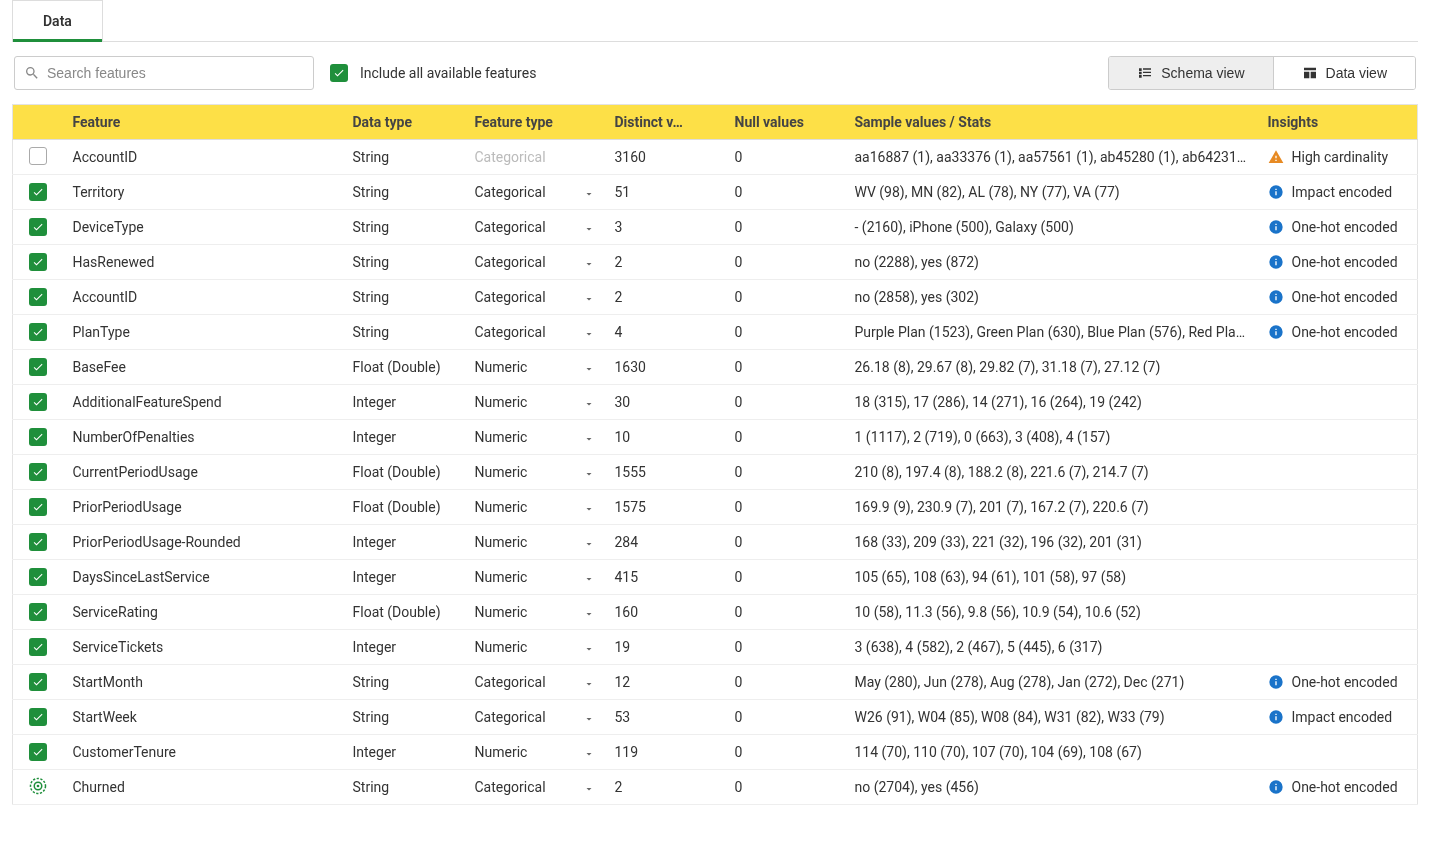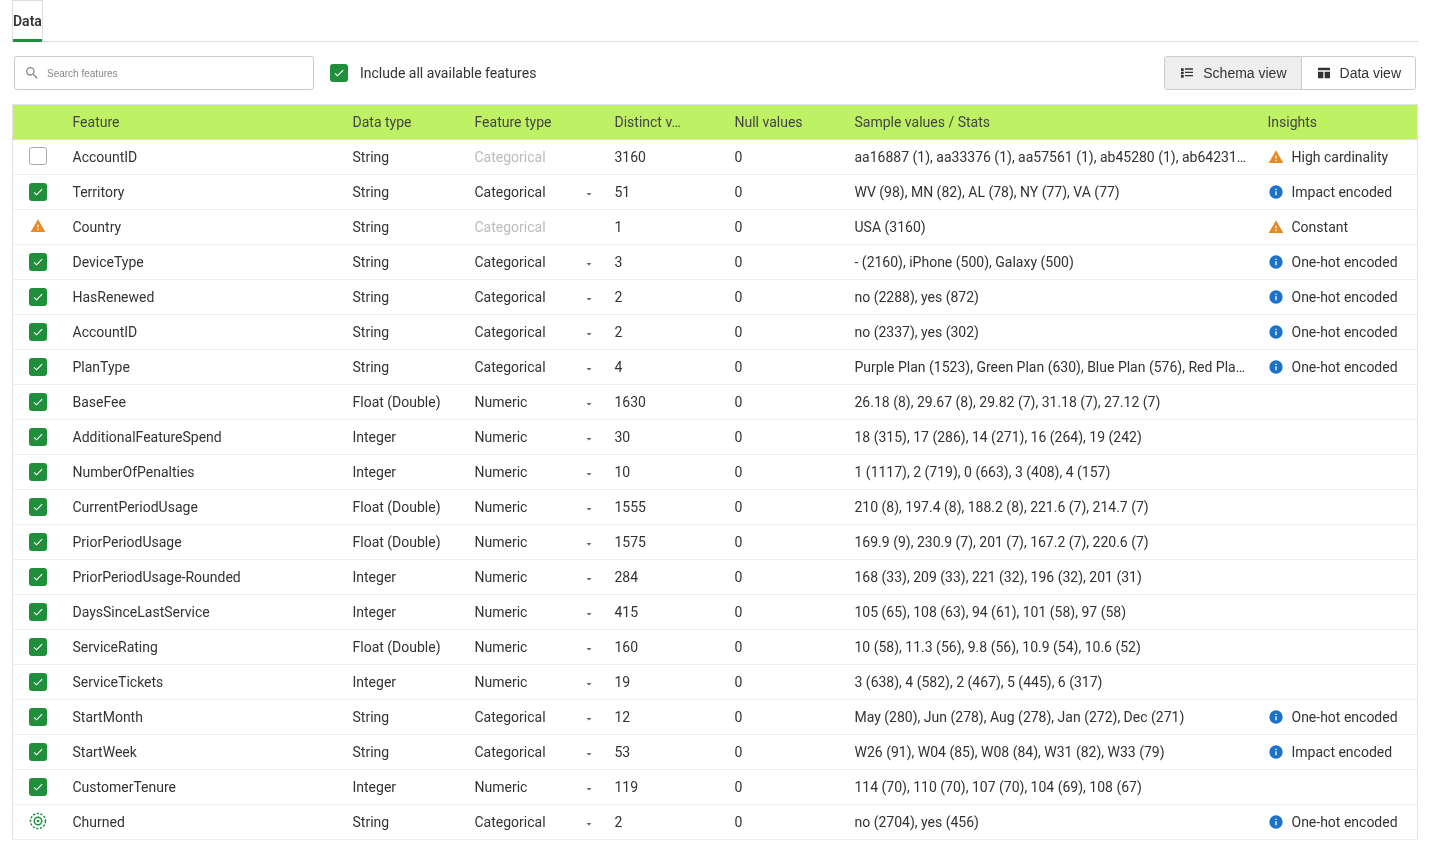--- a/index.html
+++ b/index.html
@@ -9,21 +9,21 @@
     font-size: 14px;
     color: #333;
     background: #fff;
     width: 1430px;
   }
   .page { padding: 0 12px 16px 12px; }
 
   
   .tabs { border-bottom: 1px solid #ddd; display: flex; }
   .tab {
-    padding: 12px 0;
+    padding: 12px 30px;
     border: 1px solid #ddd;
     border-bottom: none;
     background: #fff;
     color: #333;
     cursor: pointer;
     position: relative;
   }
   .tab.active {
     font-weight: 600;
   }
@@ -52,21 +52,21 @@
     transform: translateY(-50%);
     width: 16px; height: 16px;
     fill: #888;
   }
   .search-input {
     width: 100%;
     height: 34px;
     padding: 6px 10px 6px 32px;
     border: 1px solid #ccc;
     border-radius: 3px;
-    font-size: 10px;
+    font-size: 14px;
     color: #333;
   }
   .search-input::placeholder { color: #888; }
 
   .include-wrap { display: flex; align-items: center; gap: 12px; }
   .cb {
     width: 18px; height: 18px;
     border-radius: 3px;
     display: inline-flex;
     align-items: center;
@@ -82,21 +82,21 @@
   .view-toggle {
     display: flex;
     border: 1px solid #ccc;
     border-radius: 3px;
     overflow: hidden;
   }
   .view-btn {
     display: flex;
     align-items: center;
     gap: 8px;
-    padding: 8px 14px;
+    padding: 8px 28px;
     background: #fff;
     cursor: pointer;
     border: none;
     font-size: 14px;
     color: #333;
   }
   .view-btn + .view-btn { border-left: 1px solid #ccc; }
   .view-btn.active { background: #eee; }
   .view-btn svg { width: 16px; height: 16px; fill: #333; }
 
@@ -111,23 +111,23 @@
     text-align: left;
     padding: 9px 10px;
     border-bottom: 1px solid #eee;
     font-size: 14px;
     vertical-align: middle;
     overflow: hidden;
     text-overflow: ellipsis;
     white-space: nowrap;
   }
   th {
-    font-weight: 400;
+    font-weight: 700;
     color: #444;
-    background: #bef264;
+    background: #fde047;
     border-bottom: 1px solid #ddd;
   }
 
   col.c-check { width: 50px; }
   col.c-feature { width: 280px; }
   col.c-datatype { width: 122px; }
   col.c-ftype { width: 140px; }
   col.c-distinct { width: 120px; }
   col.c-null { width: 120px; }
   col.c-sample { width: auto; }
@@ -267,43 +267,20 @@
     <td>
             <div class="insight-cell">
               <svg class="icon-sm icon-info" viewBox="0 0 24 24">
                 <use href="#svg-info"></use>
               </svg>
               <span>Impact encoded</span>
             </div>
           </td>
   </tr>
         <tr>
-    <td class="check-cell"><svg class="icon-sm icon-warn" viewBox="0 0 24 24">
-              <use href="#svg-warn"></use>
-            </svg></td>
-    <td>Country</td>
-    <td>String</td>
-    <td>
-            <div class="ftype-cell">
-              <span class="ftype-label disabled">Categorical</span>
-            </div>
-          </td>
-    <td>1</td>
-    <td>0</td>
-    <td>USA (3160)</td>
-    <td>
-            <div class="insight-cell">
-              <svg class="icon-sm icon-warn" viewBox="0 0 24 24">
-                <use href="#svg-warn"></use>
-              </svg>
-              <span>Constant</span>
-            </div>
-          </td>
-  </tr>
-        <tr>
     <td class="check-cell"><span class="cb checked">
               <svg class="" viewBox="0 0 24 24">
                 <use href="#svg-check"></use>
               </svg>
             </span></td>
     <td>DeviceType</td>
     <td>String</td>
     <td>
             <div class="ftype-cell">
               <span class="ftype-label">Categorical</span>
@@ -363,21 +340,21 @@
     <td>
             <div class="ftype-cell">
               <span class="ftype-label">Categorical</span>
               <svg class="chev" viewBox="0 0 24 24">
                 <use href="#svg-chevdown"></use>
               </svg>
             </div>
           </td>
     <td>2</td>
     <td>0</td>
-    <td>no (2337), yes (302)</td>
+    <td>no (2858), yes (302)</td>
     <td>
             <div class="insight-cell">
               <svg class="icon-sm icon-info" viewBox="0 0 24 24">
                 <use href="#svg-info"></use>
               </svg>
               <span>One-hot encoded</span>
             </div>
           </td>
   </tr>
         <tr>

